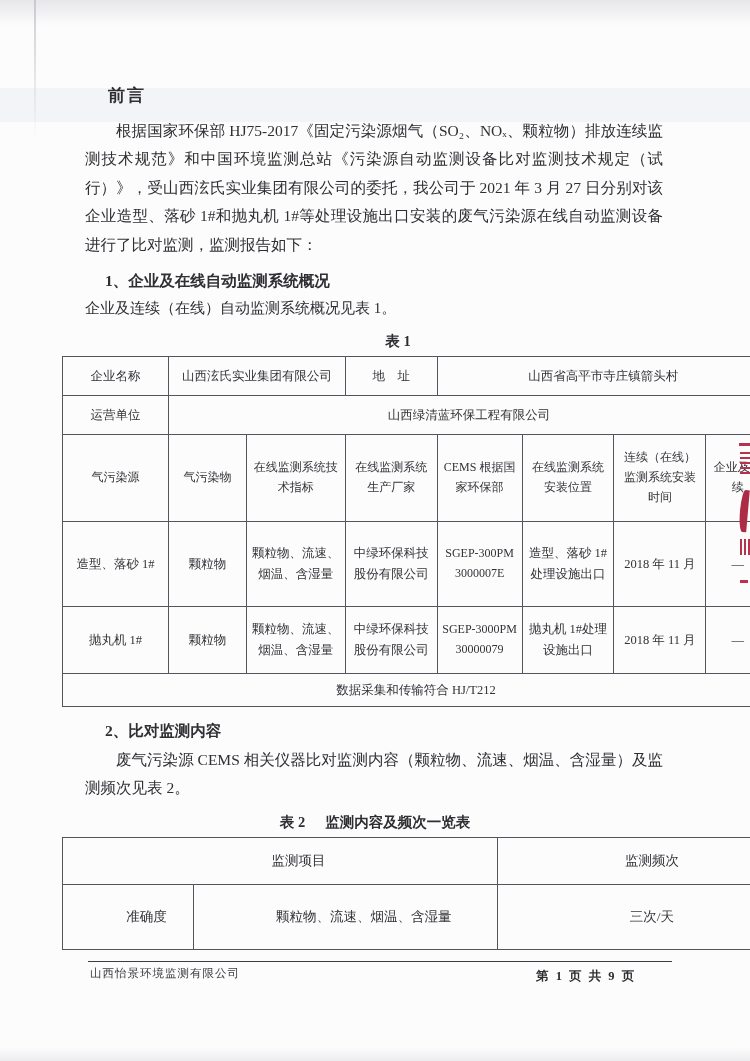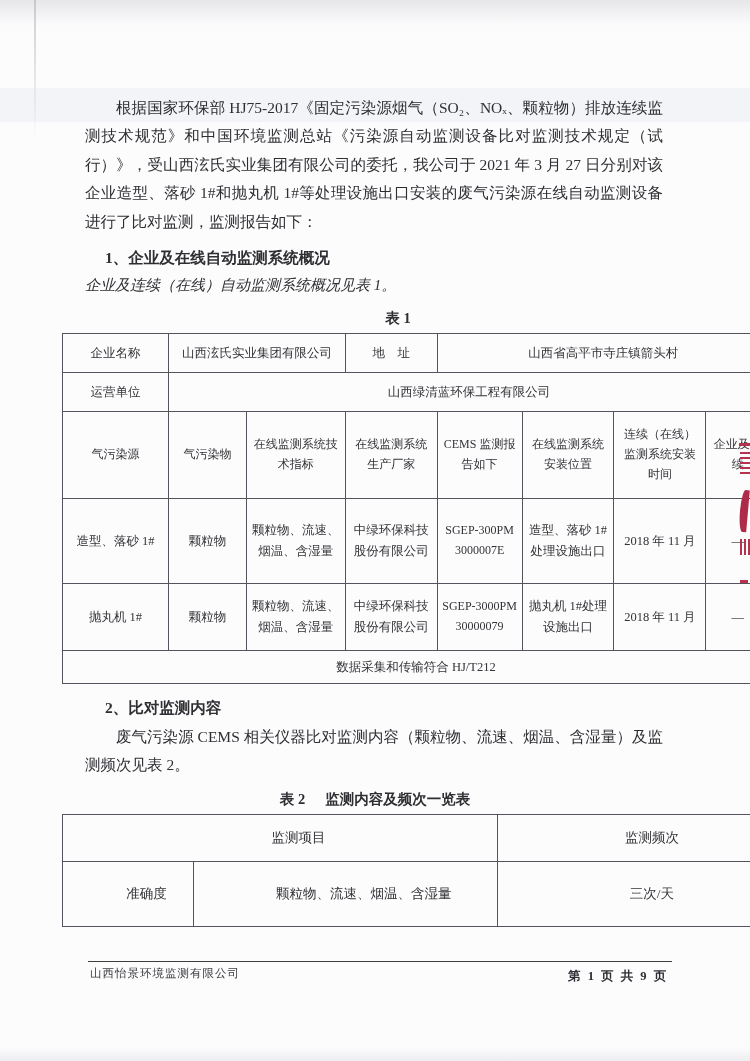--- a/index.html
+++ b/index.html
@@ -54,21 +54,21 @@
   .body-par {
     margin: 10px 0 0 23px; width: 578px;
     font-size: 15.5px; line-height: 28.4px;
     text-align: justify; text-indent: 2em;
   }
   .sec-heading {
     margin: 14px 0 0 43px; font-size: 15.5px; font-weight: bold;
   }
   .sec1-heading { margin-top: 12px; }
   .intro-line {
-    margin: 4px 0 0 23px; font-size: 15px; line-height: 24px; font-style: italic;
+    margin: 4px 0 0 23px; font-size: 15px; line-height: 24px;
   }
   .table-caption {
     display: flex; justify-content: center; align-items: flex-end;
     margin: 12px 0 5px; font-size: 14.5px; font-weight: bold;
   }
   .caption-1 { gap: 70px; padding-left: 46px; }
   .caption-2 { gap: 20px; margin-top: 10px; }
 
   table.doc {
     width: 708px; border-collapse: collapse; table-layout: fixed;
@@ -93,36 +93,37 @@
 
   .footer-rule {
     position: absolute; left: 88px; top: 961px; width: 584px; height: 1px;
     background: #3d3d42;
   }
   .footer-company {
     position: absolute; left: 90px; top: 966px;
     font-size: 11.5px; color: #3a3a40; letter-spacing: 1px;
   }
   .footer-page {
-    position: absolute; left: 568px; top: 968px;
+    position: absolute; left: 536px; top: 968px;
     font-size: 12.5px; color: #2e2e33; letter-spacing: 2px; font-weight: bold;
   }
 </style>
 </head>
 <body>
 
 <div class="page">
 
   <div class="scan-top"></div>
   <div class="scan-band"></div>
   <div class="scan-left-line"></div>
   <div class="scan-bottom"></div>
 
   <div class="content">
 
+    <h2 class="preface-heading">前言</h2>
 
     <p class="body-par">根据国家环保部 HJ75-2017《固定污染源烟气（SO₂、NOₓ、颗粒物）排放连续监测技术规范》和中国环境监测总站《污染源自动监测设备比对监测技术规定（试行）》，受山西泫氏实业集团有限公司的委托，我公司于 2021 年 3 月 27 日分别对该企业造型、落砂 1#和抛丸机 1#等处理设施出口安装的废气污染源在线自动监测设备进行了比对监测，监测报告如下：</p>
 
     <h3 class="sec-heading sec1-heading">1、企业及在线自动监测系统概况</h3>
     <p class="intro-line">企业及连续（在线）自动监测系统概况见表 1。</p>
 
     <div class="table-caption caption-1">
       <span>表 1</span>
     </div>
 
@@ -146,21 +147,21 @@
       </tr>
       <tr class="r-info">
         <td>运营单位</td>
         <td colspan="7">山西绿清蓝环保工程有限公司</td>
       </tr>
       <tr class="r-head">
         <th>气污染源</th>
         <th>气污染物</th>
         <th>在线监测系统技术指标</th>
         <th>在线监测系统生产厂家</th>
-        <th>CEMS 监测报告如下</th>
+        <th>CEMS 根据国家环保部</th>
         <th>在线监测系统安装位置</th>
         <th>连续（在线）监测系统安装时间</th>
         <th>企业及连续</th>
       </tr>
       <tr class="r-d1">
         <td>造型、落砂 1#</td>
         <td>颗粒物</td>
         <td>颗粒物、流速、烟温、含湿量</td>
         <td>中绿环保科技股份有限公司</td>
         <td class="pre">SGEP-300PM

